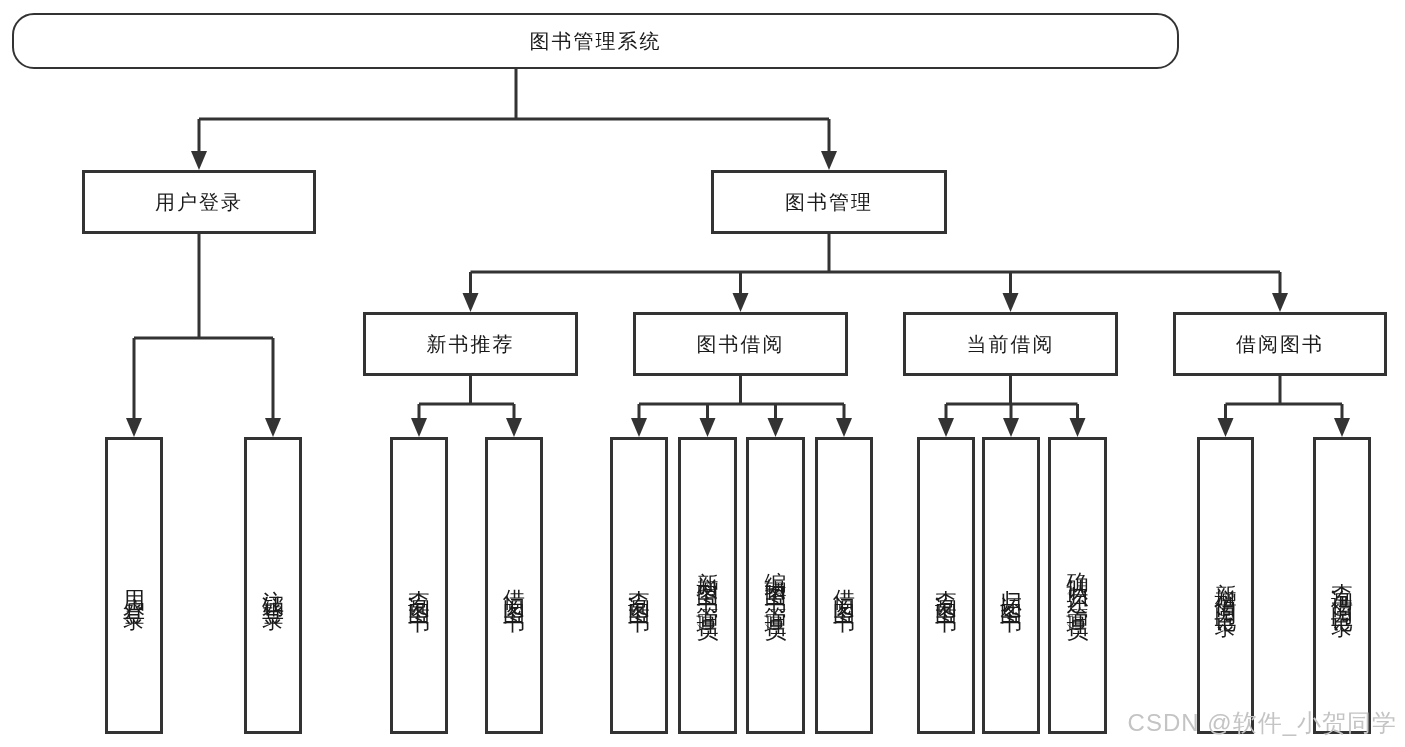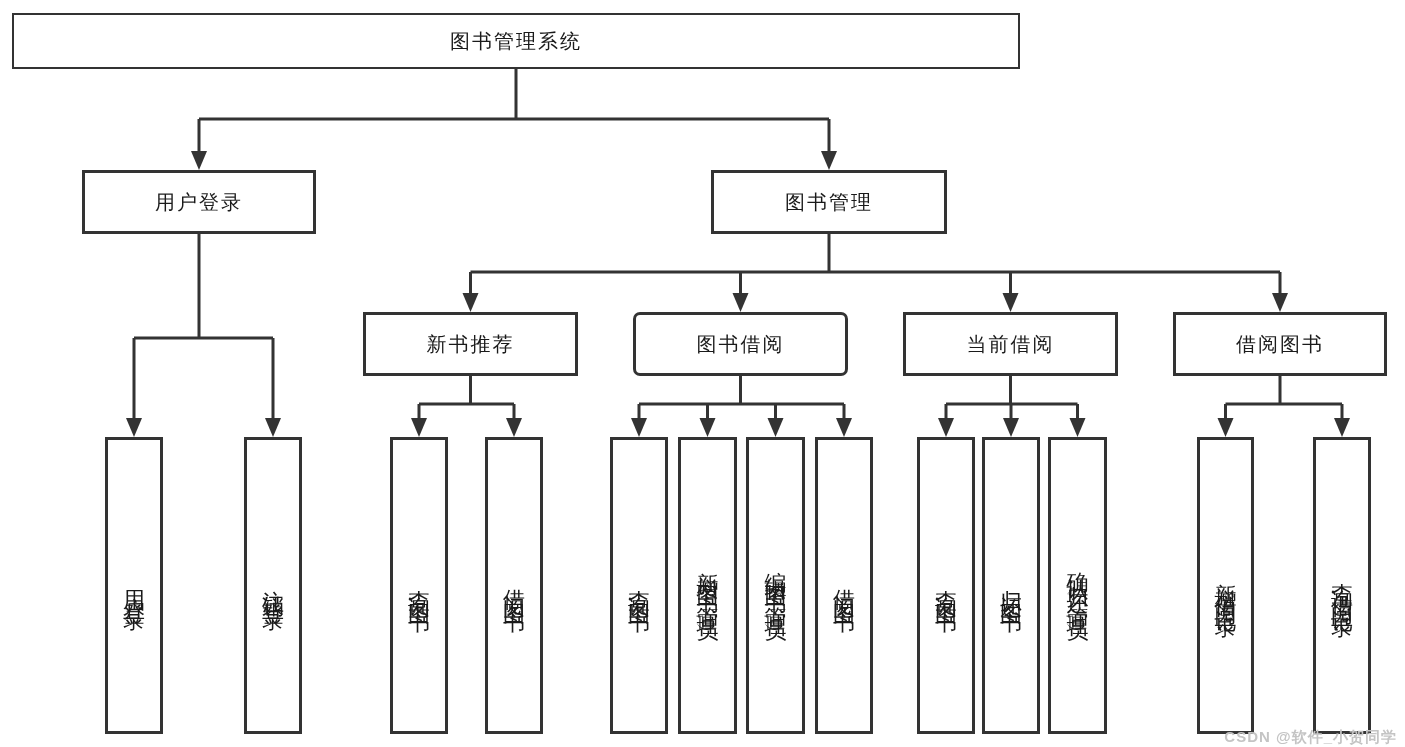--- a/index.html
+++ b/index.html
@@ -58,26 +58,25 @@
     writing-mode: vertical-rl;
     text-orientation: mixed;
     font-size: 22px;
     letter-spacing: 7px;
     color: var(--text);
     line-height: 1;
   }
   .watermark {
     position: absolute;
     right: 8px;
-    bottom: 0;
-    font-size: 15px;
+    bottom: 8px;
+    font-size: 24px;
     letter-spacing: 1px;
     color: var(--watermark);
     white-space: nowrap;
-    font-weight: bold;
   }
 </style>
 </head>
 <body>
 
 <div class="canvas">
 
   <svg class="connectors" viewBox="0 0 1405 747" xmlns="http://www.w3.org/2000/svg">
 
     <g>
@@ -121,35 +120,35 @@
       <polygon points="1069.5,418 1085.5,418 1077.5,437"></polygon>
     </g>
 
     <g>
       <path d="M1280 375 V404 M1225.5 404 H1342 M1225.5 404 V419 M1342 404 V419"></path>
       <polygon points="1217.5,418 1233.5,418 1225.5,437"></polygon>
       <polygon points="1334,418 1350,418 1342,437"></polygon>
     </g>
   </svg>
 
-  <div class="box-h root" style="left:12px; top:13px; width:1008px; height:56px;">
+  <div class="box-h root" style="left:12px; top:13px; width:1167px; height:56px;border-radius:22px;">
     <span>图书管理系统</span>
   </div>
 
   <div class="box-h" style="left:82px; top:170px; width:234px; height:64px;">
     <span>用户登录</span>
   </div>
   <div class="box-h" style="left:711px; top:170px; width:236px; height:64px;font-family:Liberation Serif, serif;">
     <span>图书管理</span>
   </div>
 
   <div class="box-h" style="left:363px; top:312px; width:215px; height:64px;text-align:center;">
     <span>新书推荐</span>
   </div>
-  <div class="box-h" style="left:633px; top:312px; width:215px; height:64px;border-radius:7px;">
+  <div class="box-h" style="left:633px; top:312px; width:215px; height:64px;">
     <span>图书借阅</span>
   </div>
   <div class="box-h" style="left:903px; top:312px; width:215px; height:64px;">
     <span>当前借阅</span>
   </div>
   <div class="box-h" style="left:1173px; top:312px; width:214px; height:64px;">
     <span>借阅图书</span>
   </div>
 
   <div class="box-v" style="left:105px; width:58px;">

